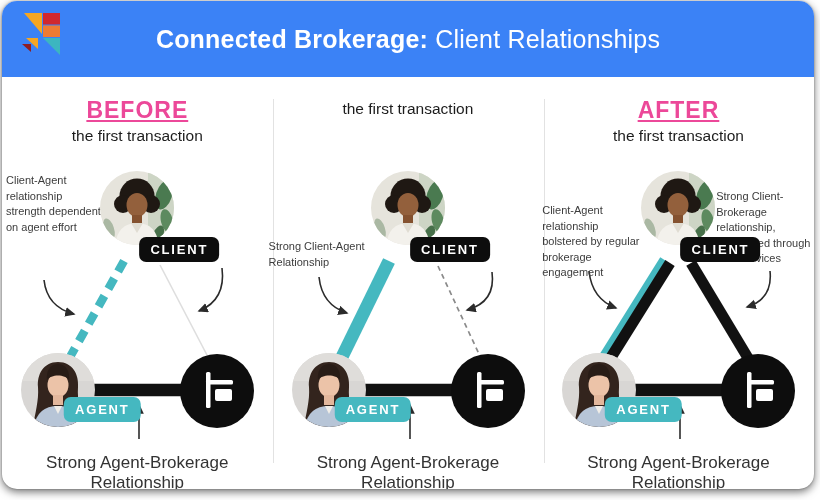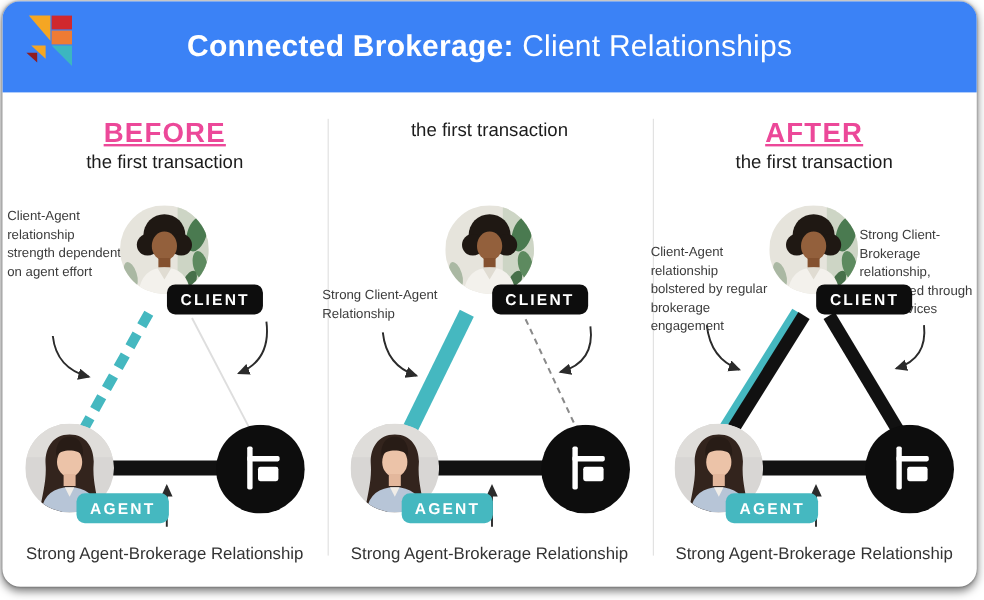--- a/index.html
+++ b/index.html
@@ -22,24 +22,24 @@
   .p-sub{font-size:15.5px;font-weight:500;color:#1c1c1c;margin-top:3px;}
   .lines{position:absolute;left:0;top:0;width:271px;height:412px;}
   .photo{position:absolute;width:74px;height:74px;border-radius:50%;overflow:hidden;}
   .photo svg{display:block;width:74px;height:74px;}
   .client-photo{left:50%;margin-left:-37px;top:94px;}
   .agent-photo{left:calc(50% - 116px);top:276px;}
   .broker-circle{position:absolute;left:calc(50% + 43px);top:277px;width:74px;height:74px;}
   .tag{position:absolute;transform:translateX(-50%);border-radius:7px;color:#fff;font-weight:700;
     font-size:13px;letter-spacing:1.8px;padding:5px 11px;white-space:nowrap;margin-left:42px;}
   .client-tag{left:50%;top:160px;background:#0d0d0d;}
-  .agent-tag{left:calc(50% - 77px);top:334px;background:#45b8c0;}
+  .agent-tag{left:calc(50% - 77px);top:320px;background:#45b8c0;}
   .note{position:absolute;transform:translateX(-50%);text-align:left;font-size:11px;
     line-height:1.42;color:#3c3c3c;}
-  .caption{position:absolute;left:0;right:0;top:376px;text-align:center;font-size:14px;color:#333;}
+  .caption{position:absolute;left:0;right:0;top:376px;text-align:center;font-size:17px;color:#333;}
 </style>
 </head>
 <body>
 
 <div class="card">
 
   <div class="header">
     <svg class="logo" viewBox="0 0 48 50">
       <polygon points="8,5 26,5 26,26" fill="#f5a623"></polygon>
       <rect x="27" y="5" width="17" height="11.5" fill="#d0282e"></rect>

